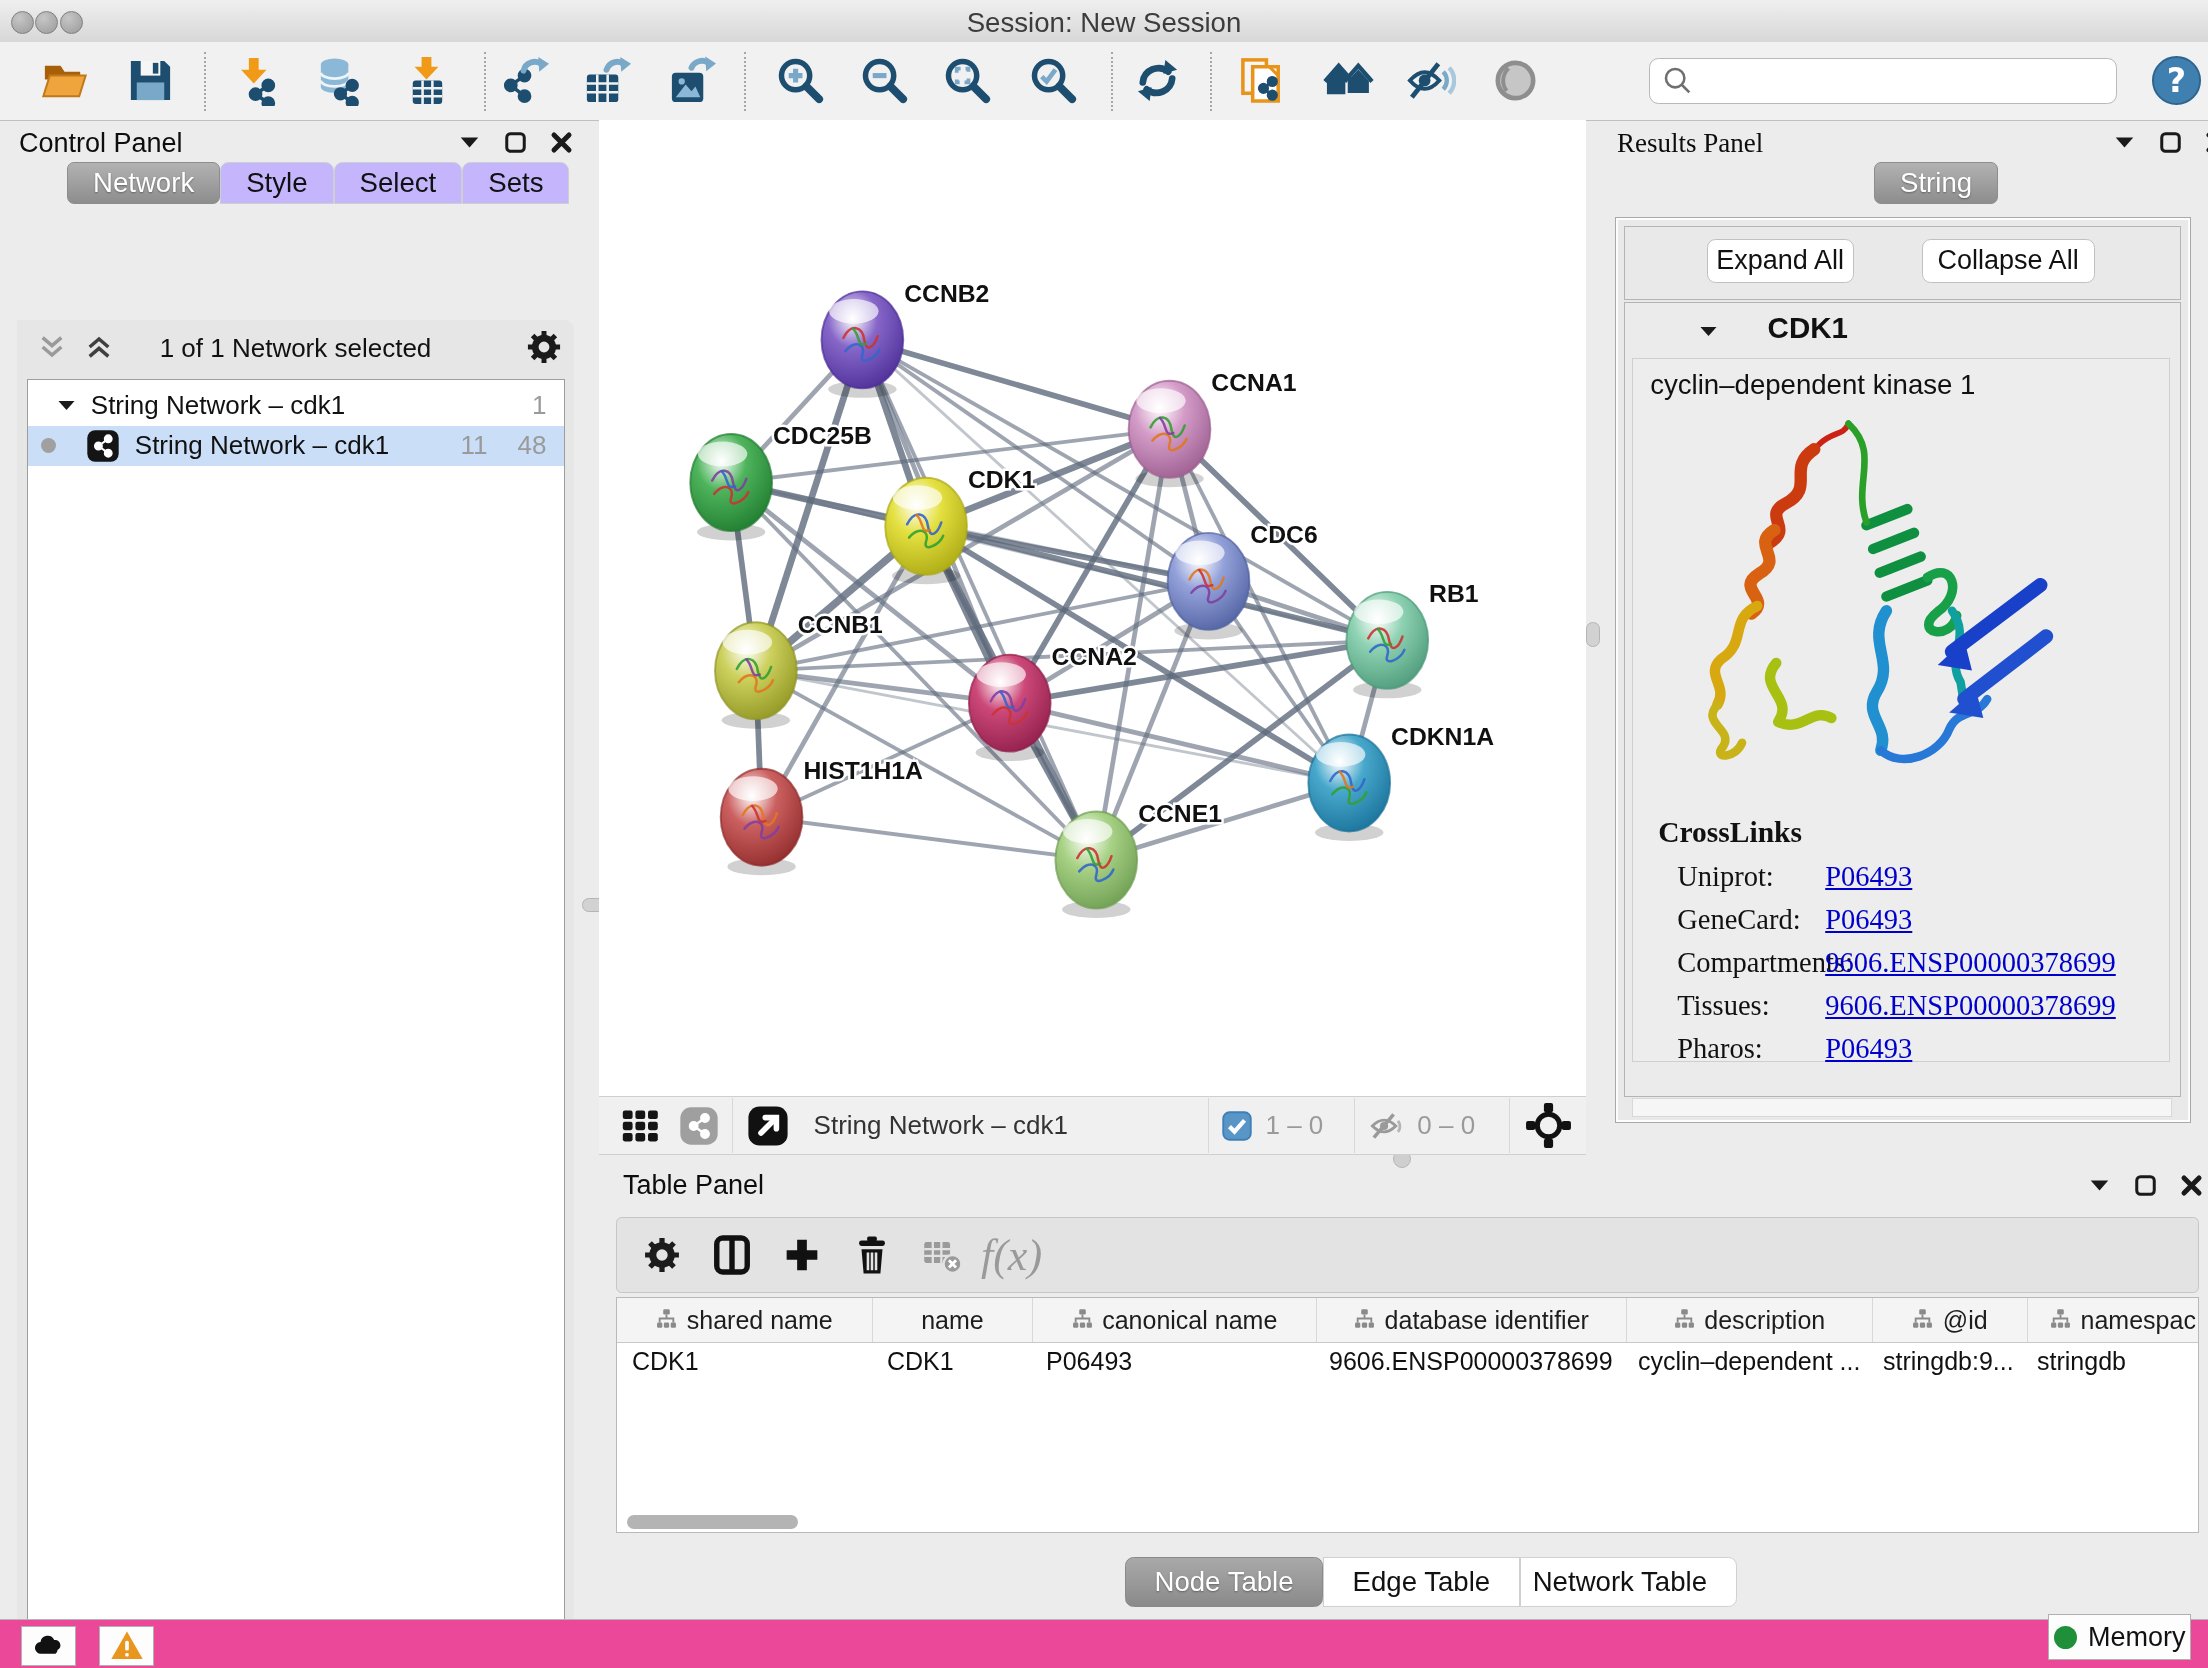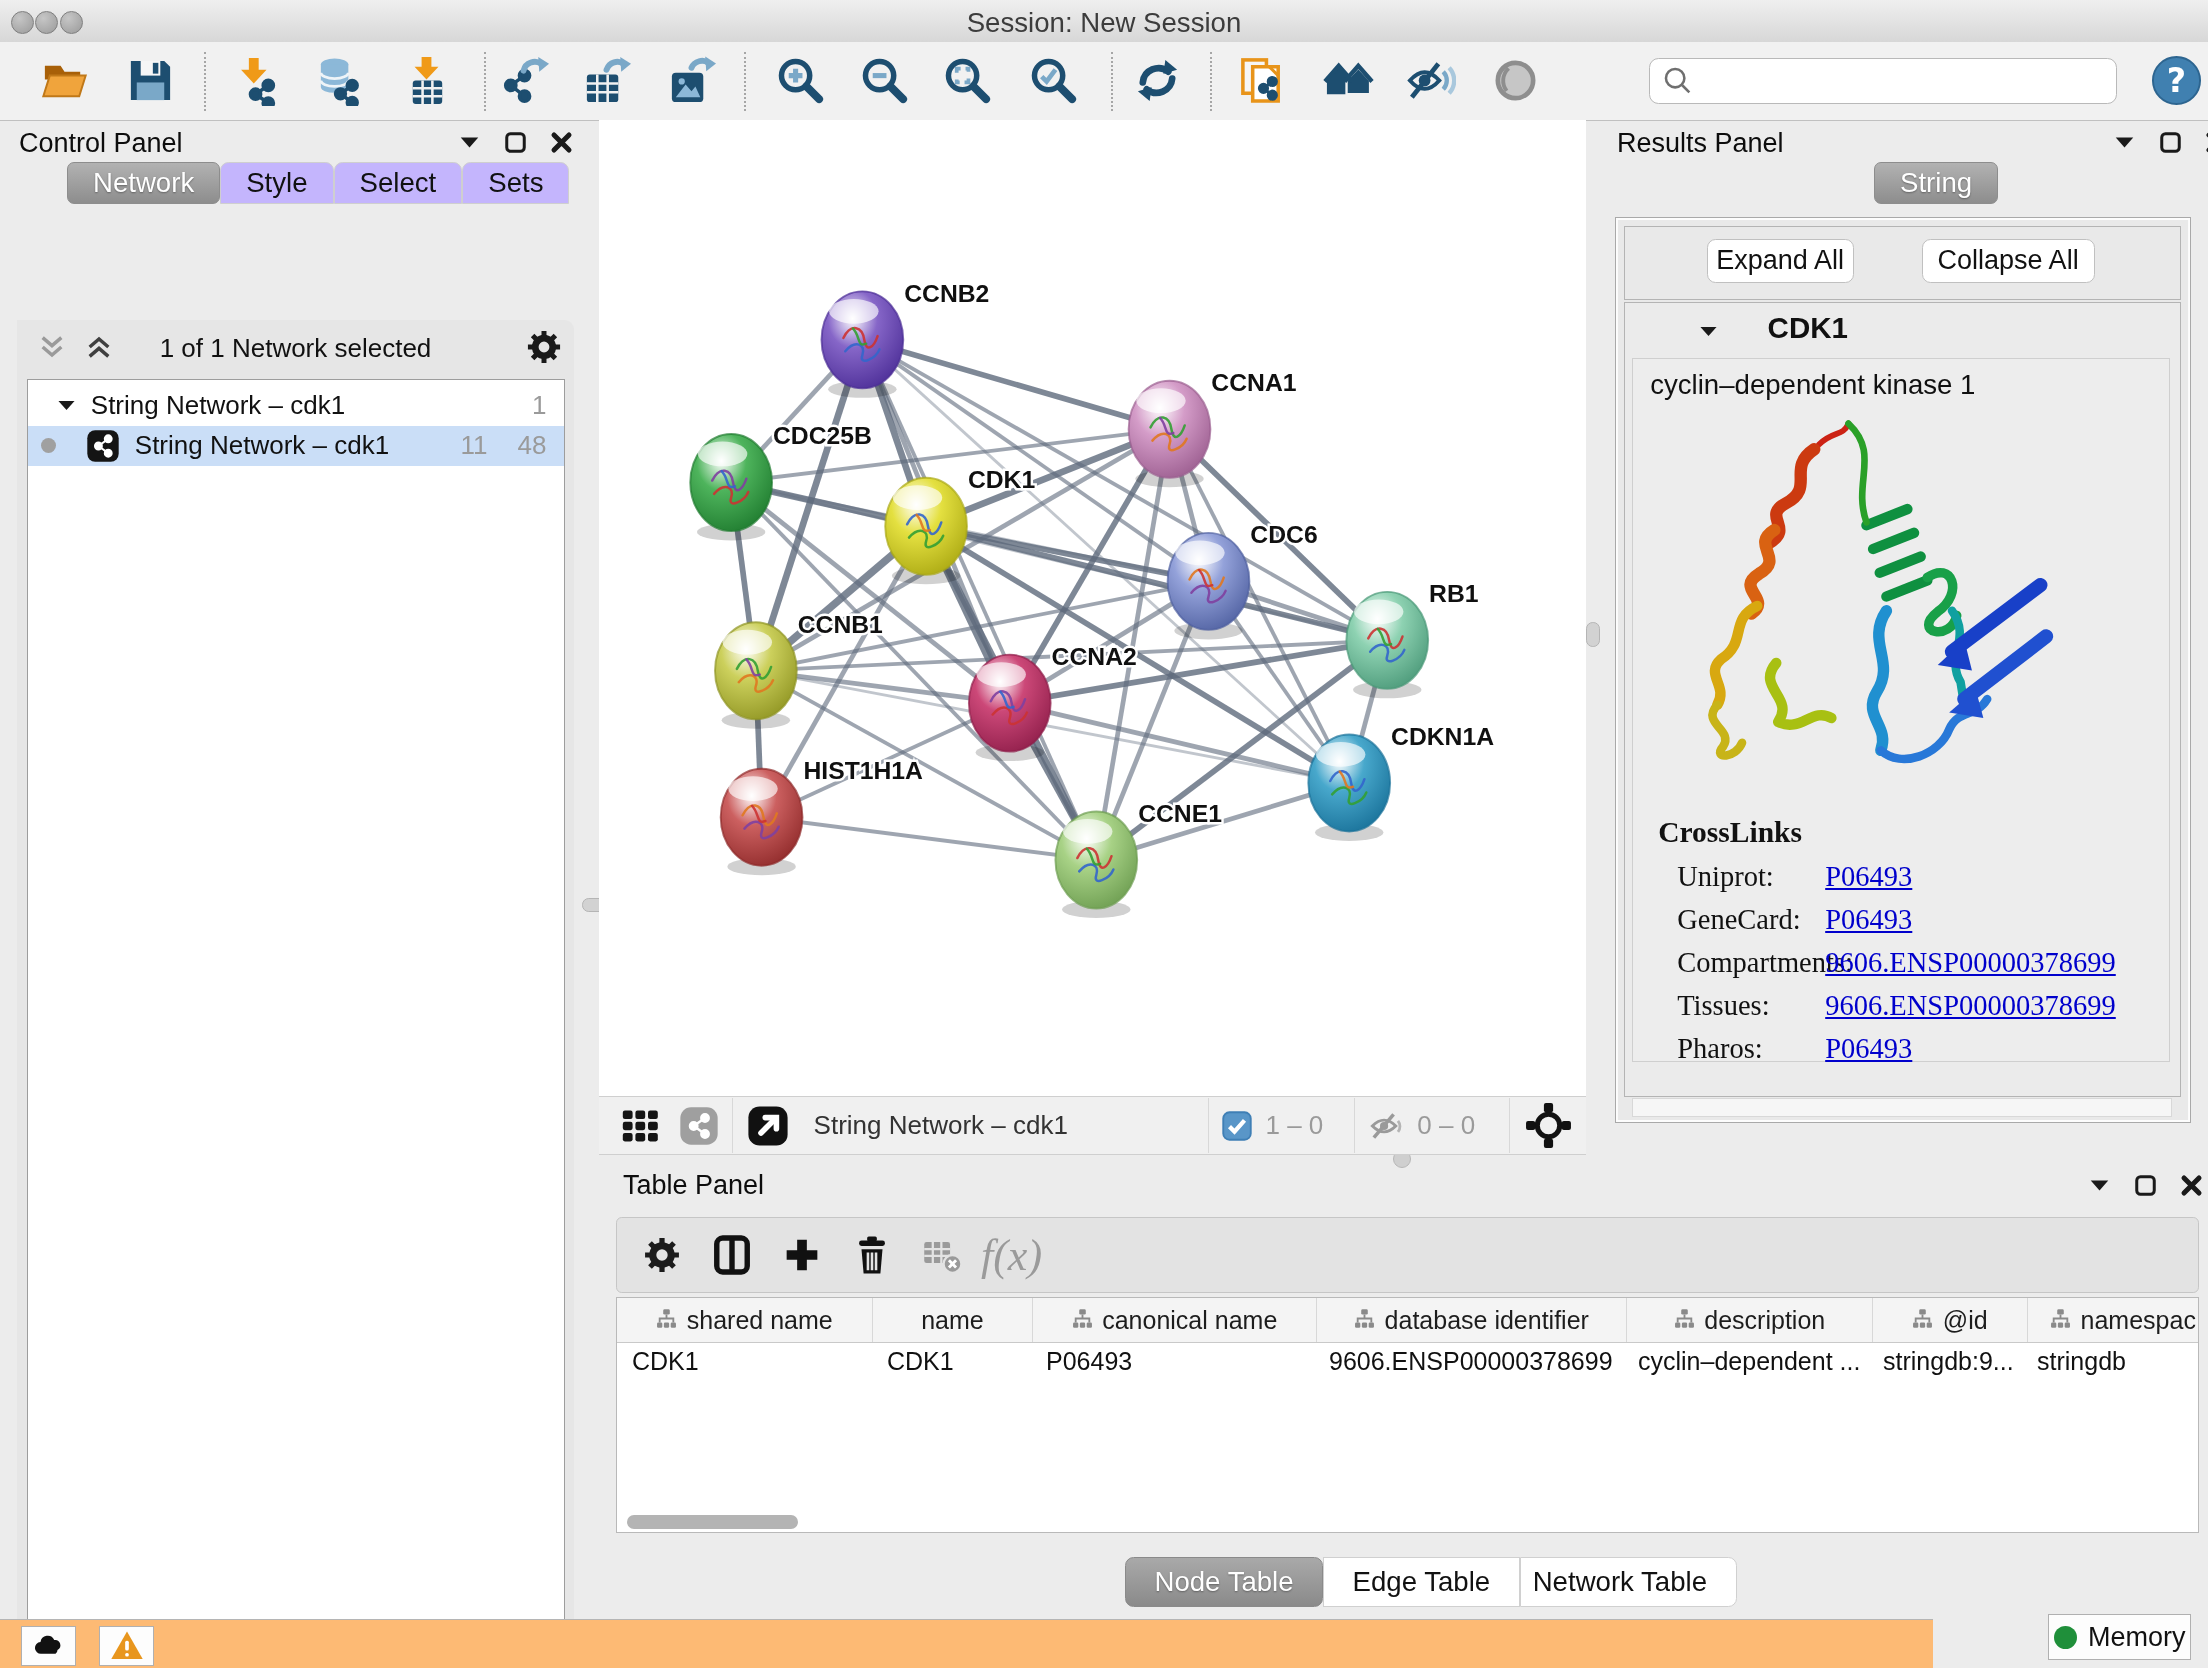--- a/index.html
+++ b/index.html
@@ -62,21 +62,21 @@
       border-right:1px solid #d8d8d8;overflow:hidden;white-space:nowrap;flex:0 0 auto;}
   #table-row{display:flex;height:36px;}
   .td{font-size:25px;padding:3.8px 0 0 15px;white-space:nowrap;overflow:hidden;flex:0 0 auto;}
   #bottom-tabs{display:flex;position:absolute;left:1125px;top:1557px;height:48px;}
   .btab{height:48px;line-height:48px;padding:0 28.5px;font-size:27.6px;background:#fff;border:1px solid #d0d0d0;}
   .btab:first-child{border-radius:8.6px 0 0 8.6px;}
   .btab:last-child{border-radius:0 8.6px 8.6px 0;padding-left:12px;}
   .btab.sel{background:linear-gradient(#a9a9a9,#8a8a8a);color:#fff;border-color:#8a8a8a;border-radius:8.6px;
             text-shadow:0 1px 1.9px rgba(0,0,0,.35);}
   
-  #statusbar{left:0;top:1619px;width:1933px;height:49px;background:#fdba74;border-top:1.9px solid #b5b5b5;}
+  #statusbar{left:0;top:1619px;width:2208px;height:49px;background:#ec4899;border-top:1.9px solid #b5b5b5;}
   .sbtn{position:absolute;top:5.7px;height:38px;background:#fdfdfd;border:1.9px solid #b0b0b0;
         display:flex;align-items:center;justify-content:center;}
   .handle{position:absolute;width:23px;height:12.4px;border-radius:6.7px;background:#d2d2d2;border:1px solid #b5b5b5;}
   .dot-handle{position:absolute;width:16px;height:16px;border-radius:50%;background:#cfcfcf;border:1px solid #b7b7b7;}
 </style>
 </head>
 <body>
 
 <div id="app">
 
@@ -585,21 +585,21 @@
     <svg width="49" height="49" viewBox="0 0 48 48" style="margin-right:13.3px;">
         <circle cx="24" cy="24" r="11" stroke="#111" stroke-width="5" fill="none"></circle>
         <rect x="19.5" y="2" width="9" height="9" rx="2" fill="#111"></rect>
         <rect x="19.5" y="37" width="9" height="9" rx="2" fill="#111"></rect>
         <rect x="2" y="19.5" width="9" height="9" rx="2" fill="#111"></rect>
         <rect x="37" y="19.5" width="9" height="9" rx="2" fill="#111"></rect>
       </svg>
   </div>
 
   <div class="abs" style="left:1598px;top:120px;width:611px;height:1042px;">
-    <div class="abs panel-title" style="left:19px;top:7.6px;">Results Panel</div>
+    <div class="abs panel-title" style="left:19px;top:7.6px;font-family:Liberation Serif, serif;">Results Panel</div>
     <div class="panel-ctrl" style="left:514px;top:9.5px;">
       <svg width="25" height="25" viewBox="0 0 20 20">
           <path d="M3 6 L10 14 L17 6 z" fill="#1a1a1a"></path>
         </svg>
       <svg width="25" height="25" viewBox="0 0 20 20">
           <rect x="3" y="3" width="14" height="14" rx="3" fill="none" stroke="#1a1a1a" stroke-width="2.4"></rect>
         </svg>
       <svg width="25" height="25" viewBox="0 0 20 20">
           <path d="M4 4 L16 16 M16 4 L4 16" stroke="#1a1a1a" stroke-width="4" stroke-linecap="round"></path>
         </svg>

